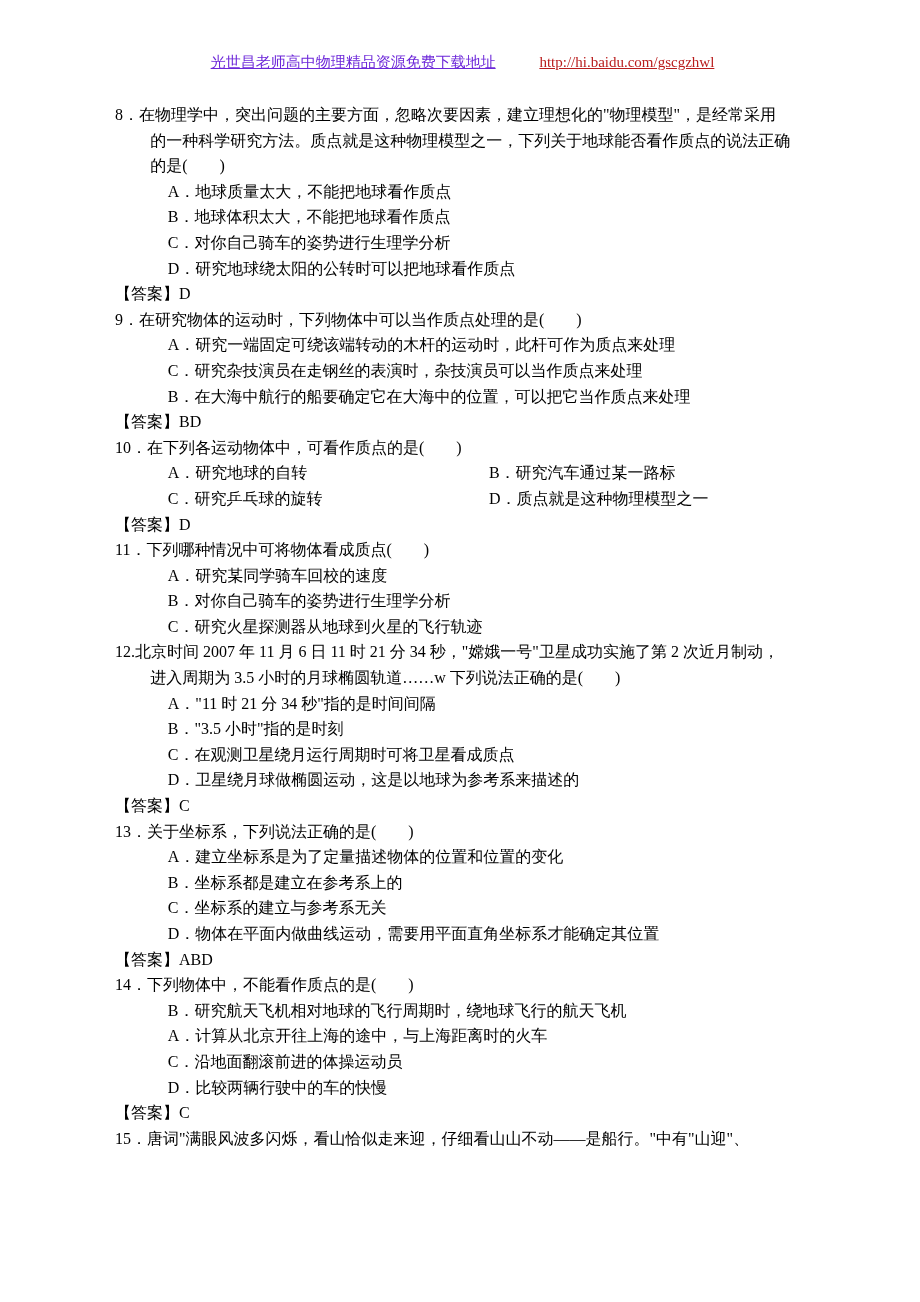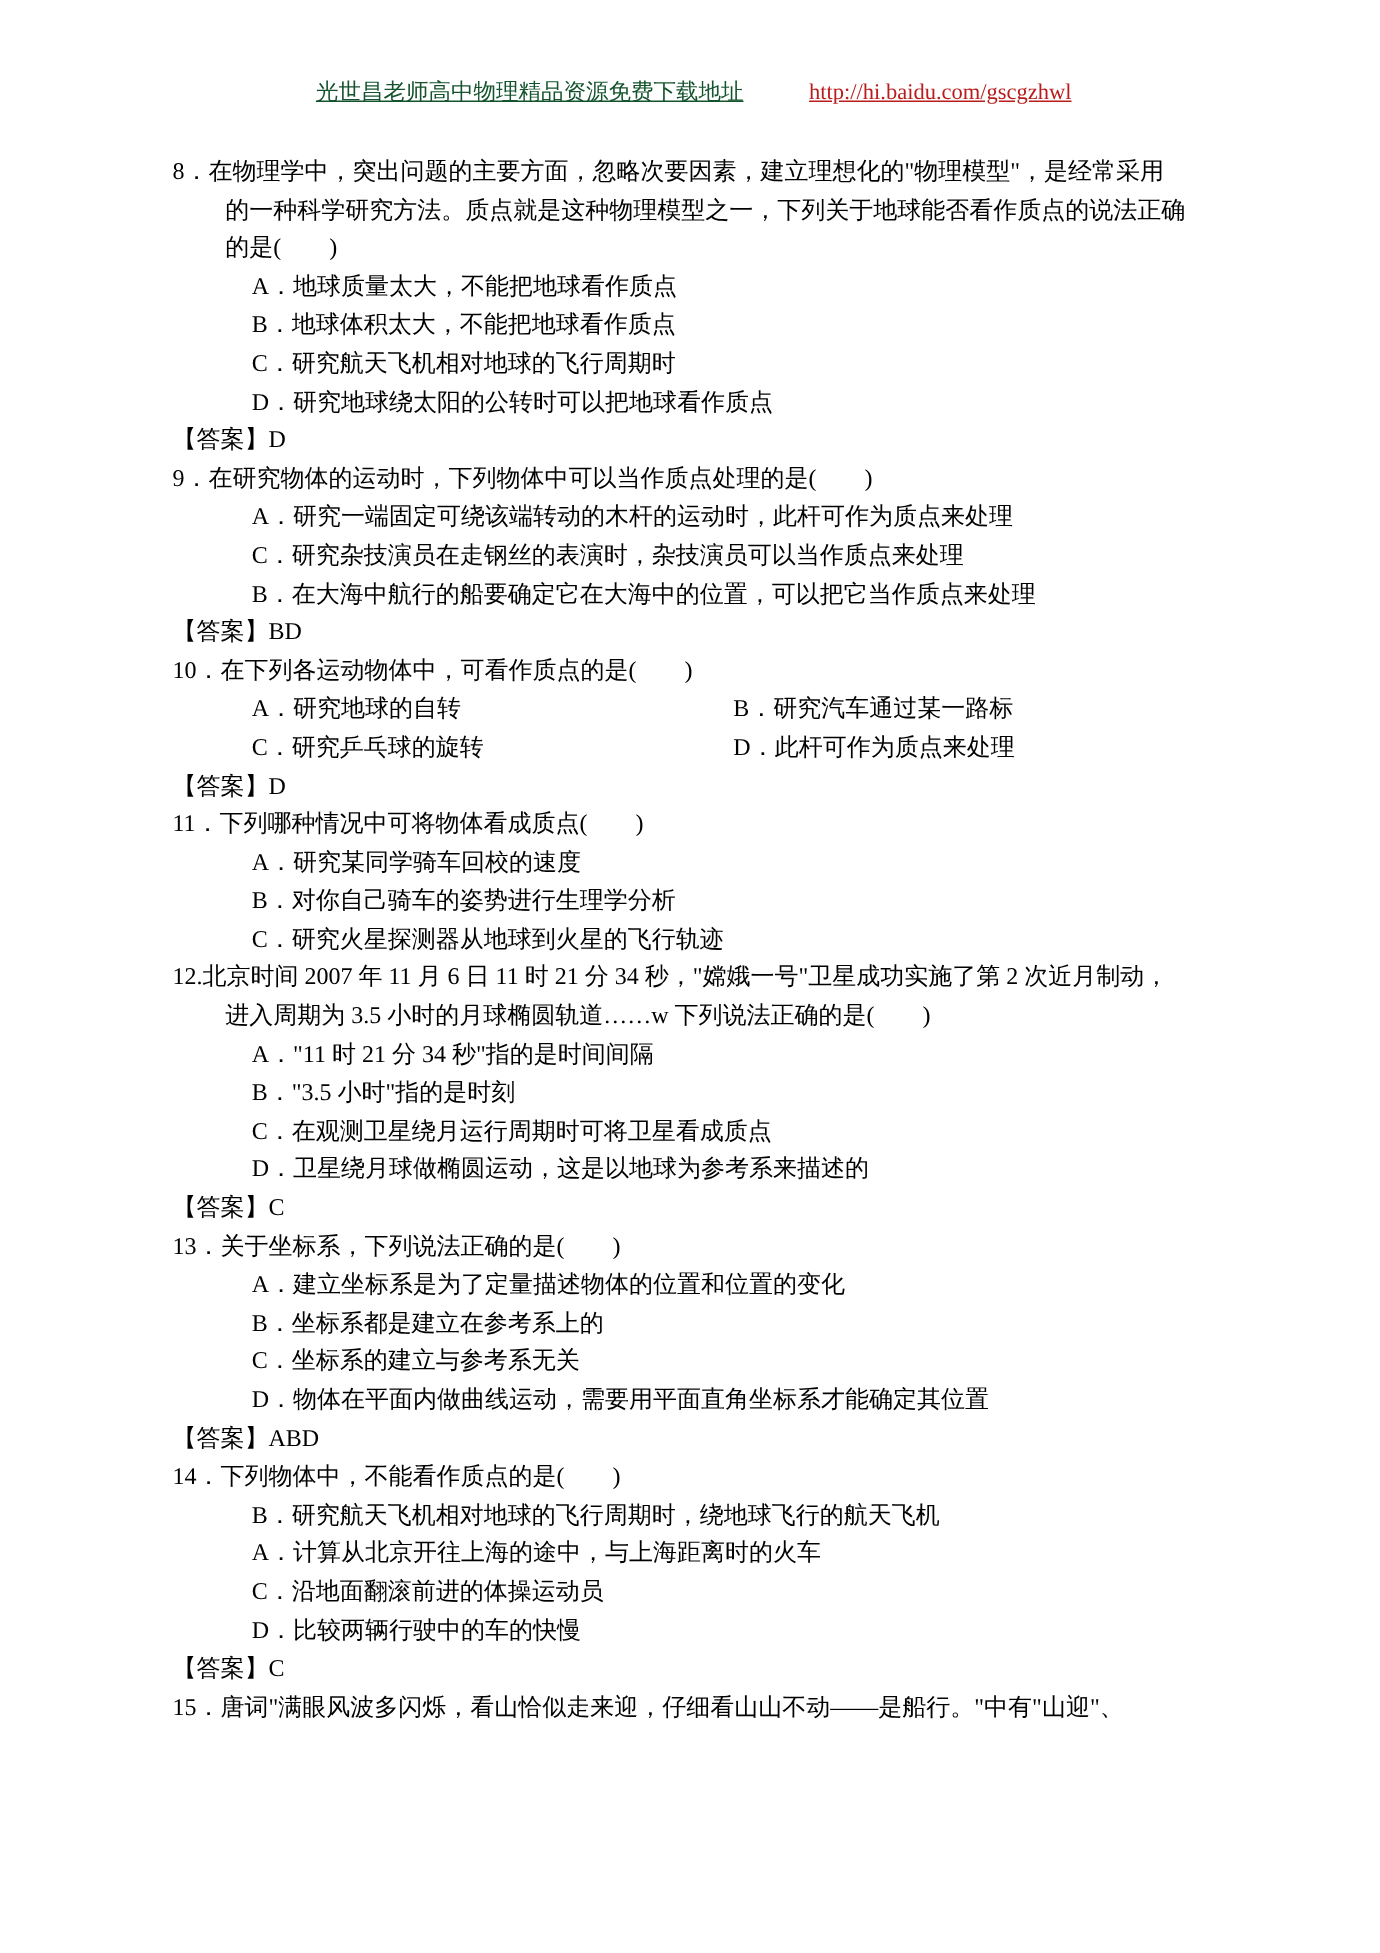--- a/index.html
+++ b/index.html
@@ -18,21 +18,21 @@
     min-height: 1302px;
     padding: 50px 110px 60px 115px;
     box-sizing: border-box;
   }
   .header {
     text-align: center;
     margin-bottom: 28px;
     font-size: 15px;
   }
   .header .title-link {
-    color: #14532d;
+    color: #6d28d9;
     text-decoration: underline;
     margin-right: 40px;
     text-align: center;
   }
   .header .url-link {
     color: #b91c1c;
     text-decoration: underline;
   }
   .q-stem {
     text-align: justify;
@@ -65,42 +65,42 @@
     <a class="title-link">光世昌老师高中物理精品资源免费下载地址</a>
     <a class="url-link">http://hi.baidu.com/gscgzhwl</a>
   </div>
 
   <div>
     <div class="q-stem">8．在物理学中，突出问题的主要方面，忽略次要因素，建立理想化的"物理模型"，是经常采用</div>
     <div class="q-sub">的一种科学研究方法。质点就是这种物理模型之一，下列关于地球能否看作质点的说法正确</div>
     <div class="q-sub">的是(　　)</div>
     <div class="q-opt">A．地球质量太大，不能把地球看作质点</div>
     <div class="q-opt">B．地球体积太大，不能把地球看作质点</div>
-    <div class="q-opt">C．研究航天飞机相对地球的飞行周期时</div>
+    <div class="q-opt">C．对你自己骑车的姿势进行生理学分析</div>
     <div class="q-opt">D．研究地球绕太阳的公转时可以把地球看作质点</div>
     <div class="ans">【答案】D</div>
   </div>
 
   <div>
     <div class="q-stem">9．在研究物体的运动时，下列物体中可以当作质点处理的是(　　)</div>
     <div class="q-opt">A．研究一端固定可绕该端转动的木杆的运动时，此杆可作为质点来处理</div>
     <div class="q-opt">C．研究杂技演员在走钢丝的表演时，杂技演员可以当作质点来处理</div>
     <div class="q-opt">B．在大海中航行的船要确定它在大海中的位置，可以把它当作质点来处理</div>
     <div class="ans">【答案】BD</div>
   </div>
 
   <div>
     <div class="q-stem">10．在下列各运动物体中，可看作质点的是(　　)</div>
     <div class="q-opt opt-row">
       <span class="col">A．研究地球的自转</span>
       <span class="col2">B．研究汽车通过某一路标</span>
     </div>
     <div class="q-opt opt-row">
       <span class="col">C．研究乒乓球的旋转</span>
-      <span class="col2">D．此杆可作为质点来处理</span>
+      <span class="col2">D．质点就是这种物理模型之一</span>
     </div>
     <div class="ans">【答案】D</div>
   </div>
 
   <div>
     <div class="q-stem">11．下列哪种情况中可将物体看成质点(　　)</div>
     <div class="q-opt">A．研究某同学骑车回校的速度</div>
     <div class="q-opt">B．对你自己骑车的姿势进行生理学分析</div>
     <div class="q-opt">C．研究火星探测器从地球到火星的飞行轨迹</div>
   </div>

